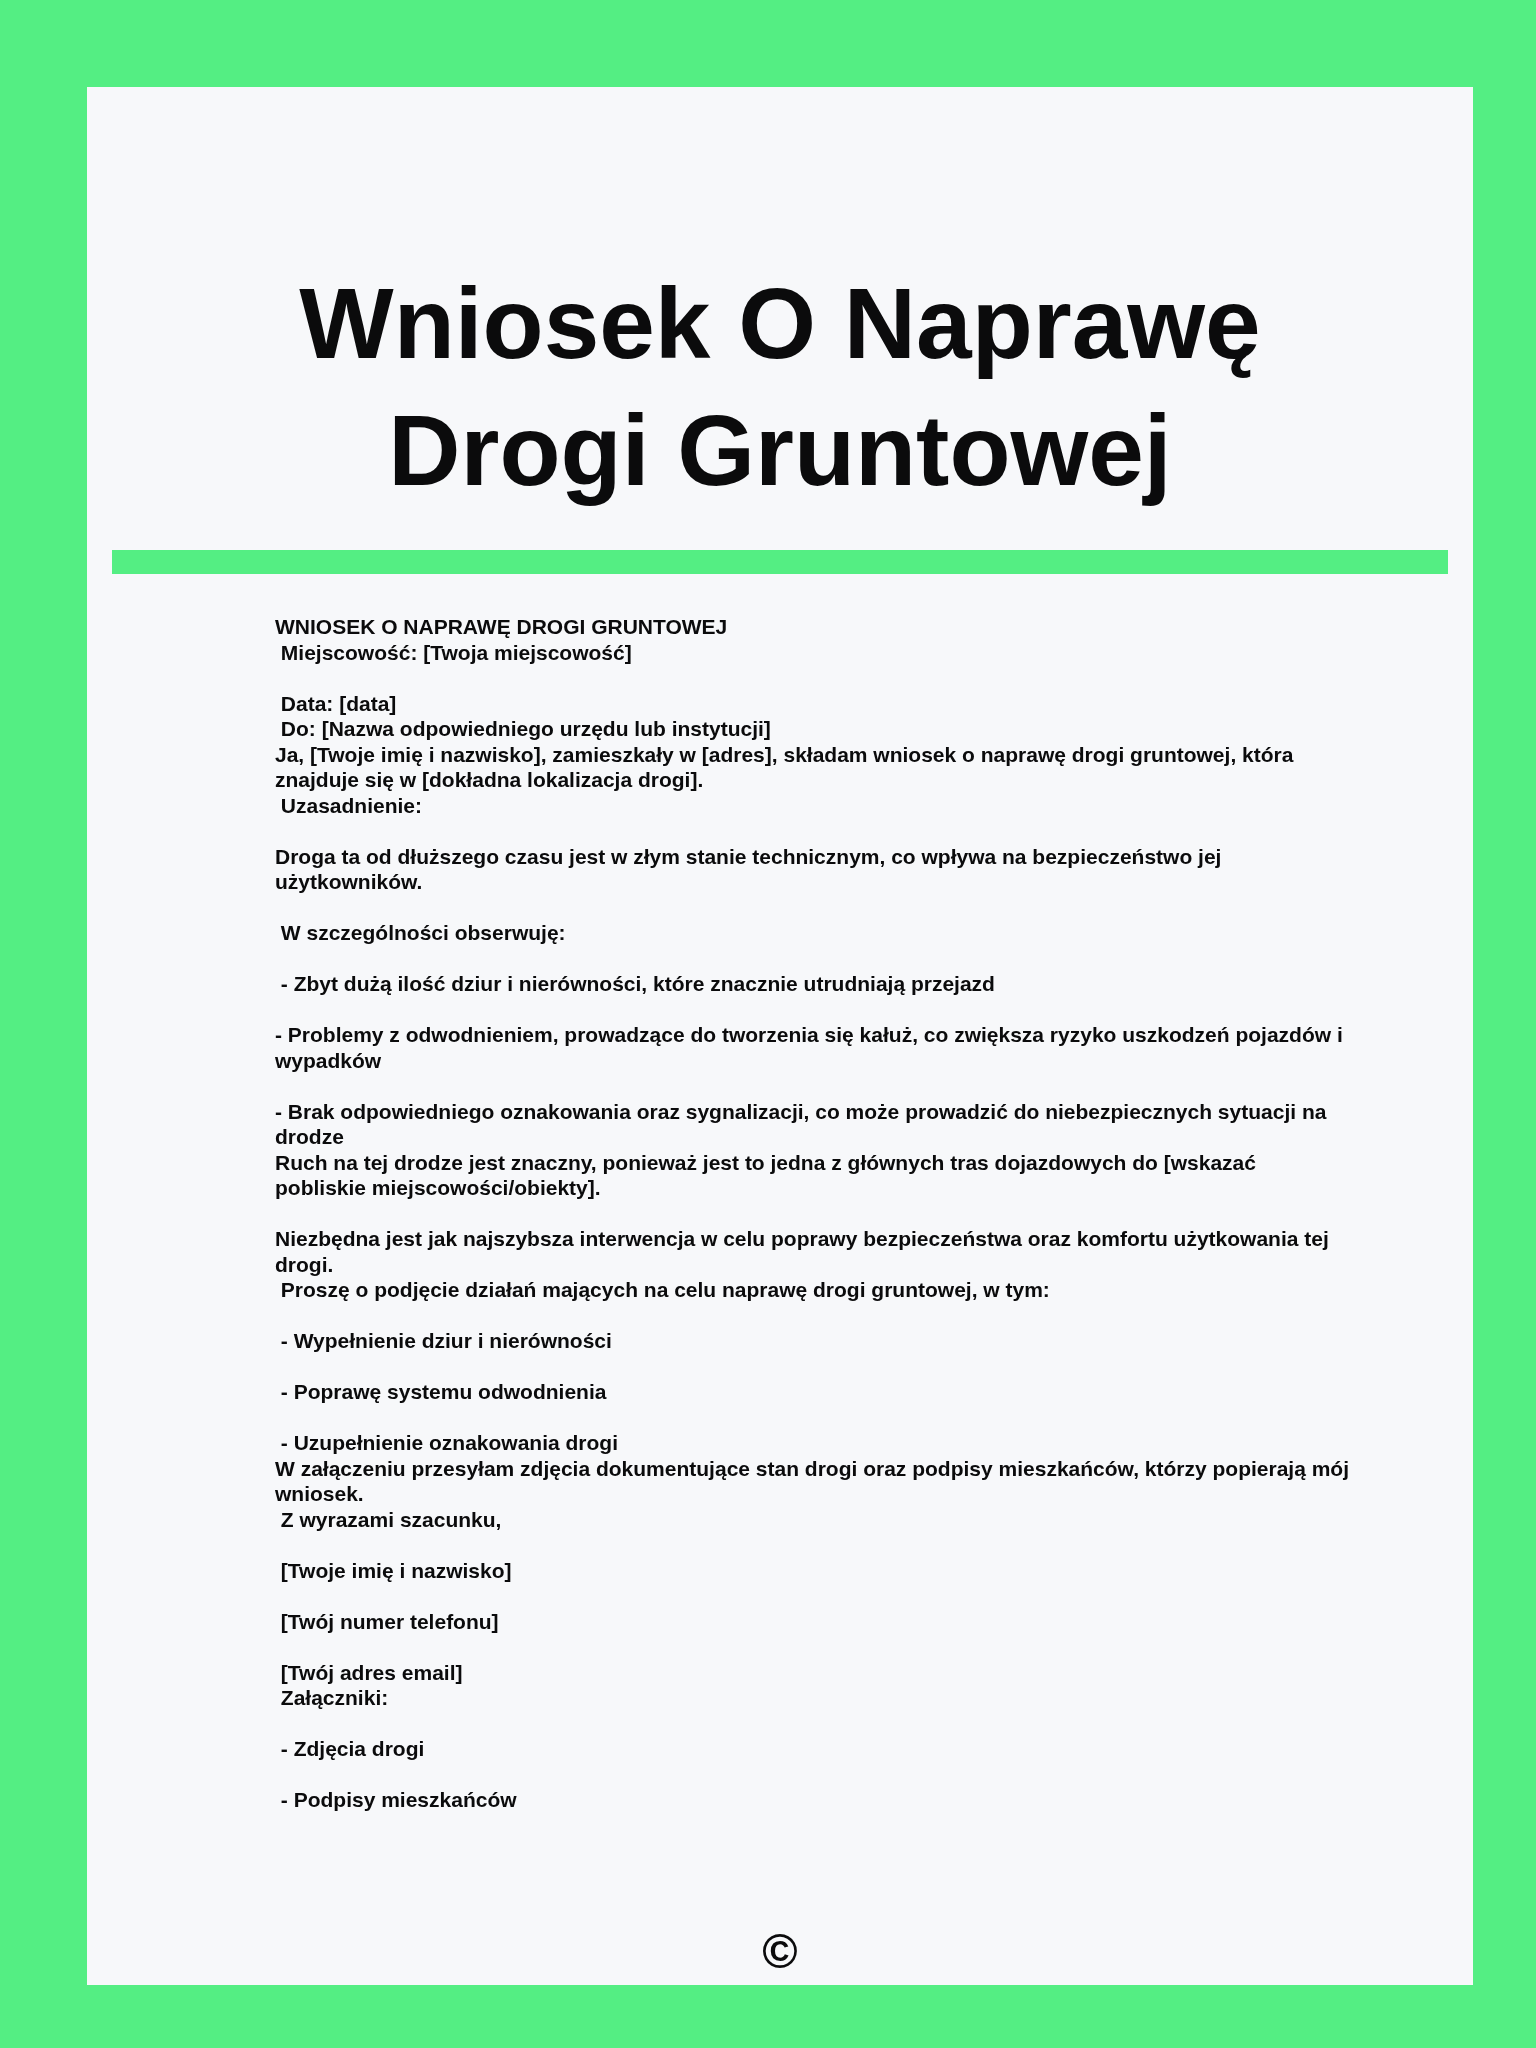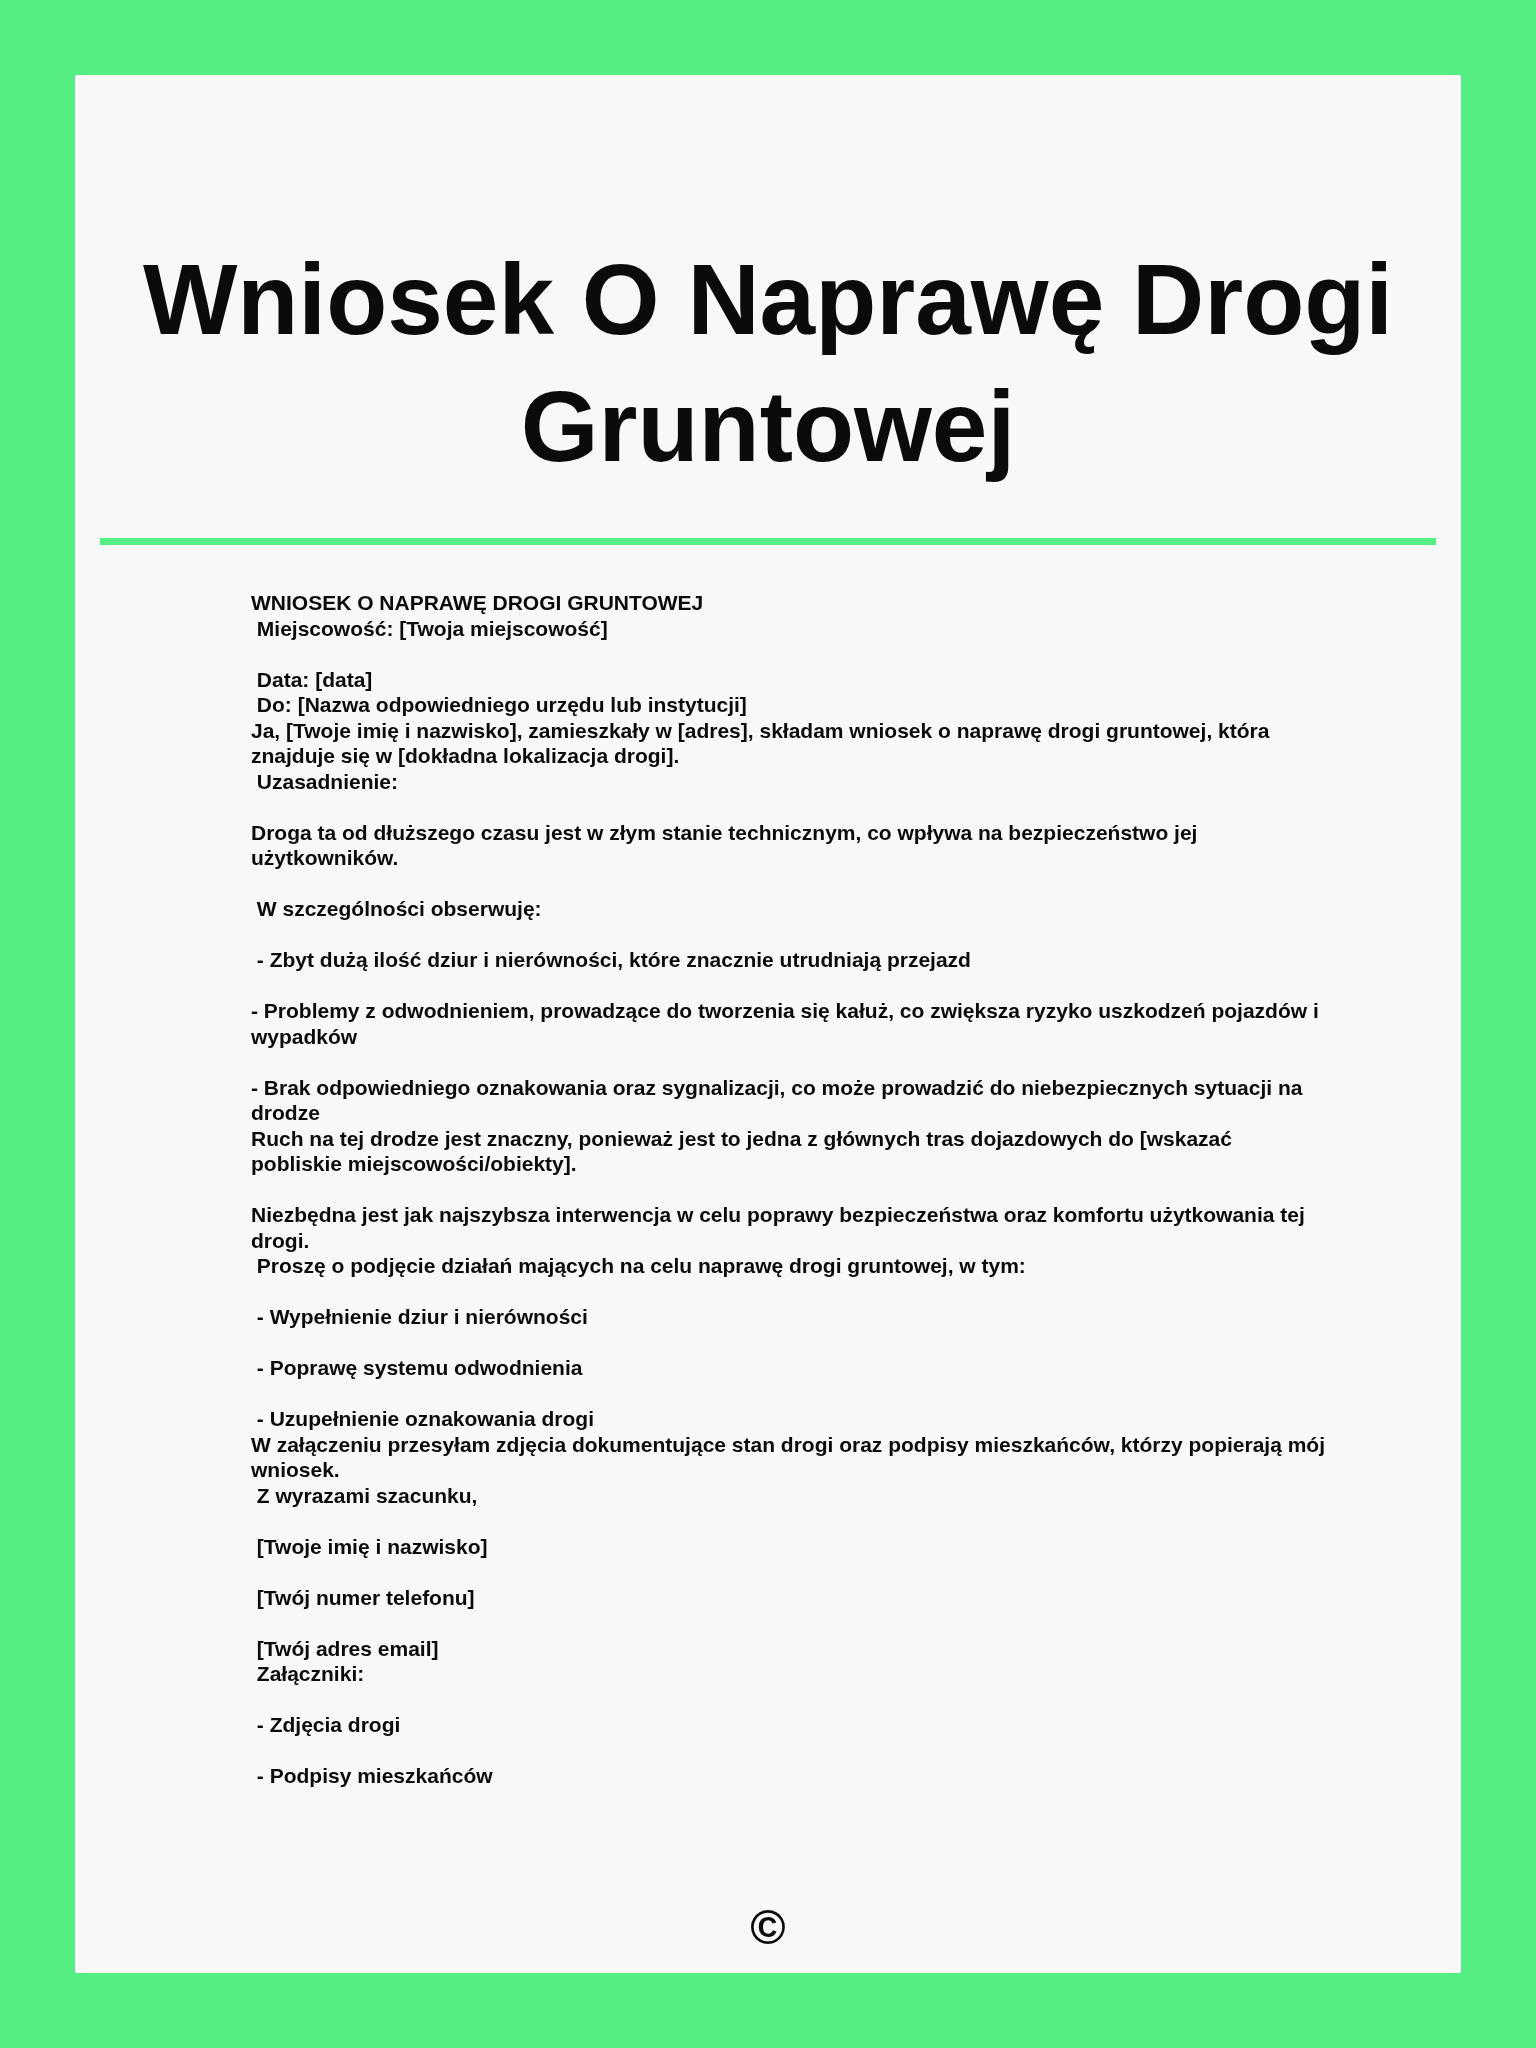--- a/index.html
+++ b/index.html
@@ -1,20 +1,20 @@
 <!DOCTYPE html>
 <html style="--accent: #54ee83; --paper: #f7f8fa; --ink: #0b0b0c;"><head>
 <meta charset="utf-8">
 <style>
   :root {
     --accent: #54ee83;
     --paper: #f7f8fa;
     --ink: #0b0b0c;
   }
-  * { margin: 0; padding: 0; box-sizing: border-box; }
+  * { margin: 0; padding: 12px; box-sizing: border-box; }
   html, body {
     width: 1536px;
     height: 2048px;
     font-family: "Liberation Sans", sans-serif;
   }
   body {
     background: var(--accent);
     position: relative;
     overflow: hidden;
   }

